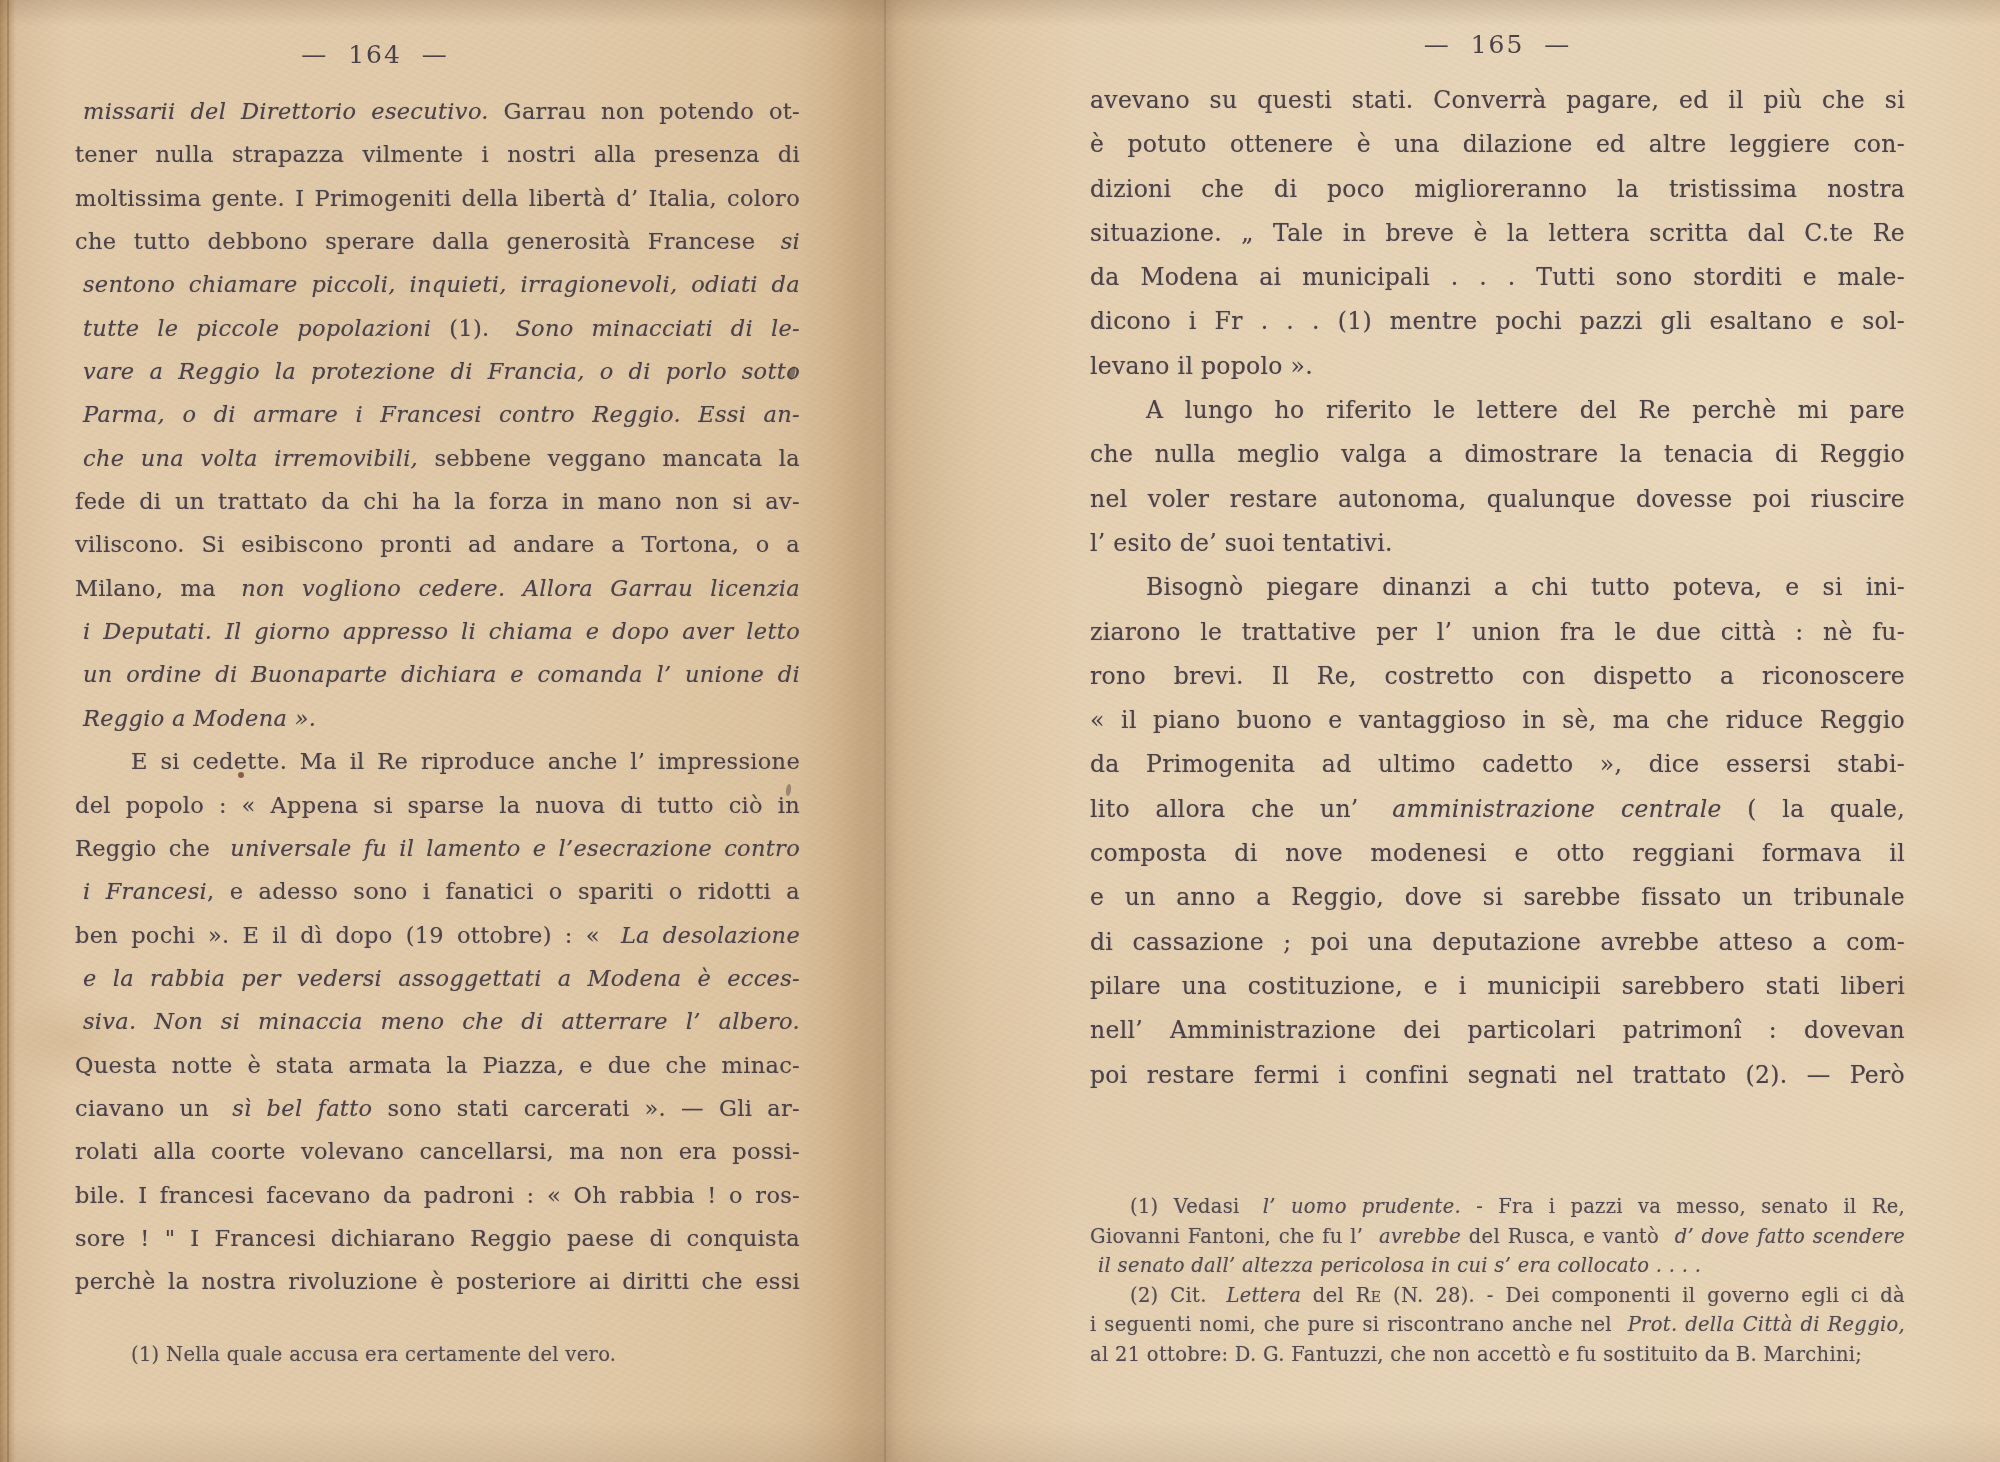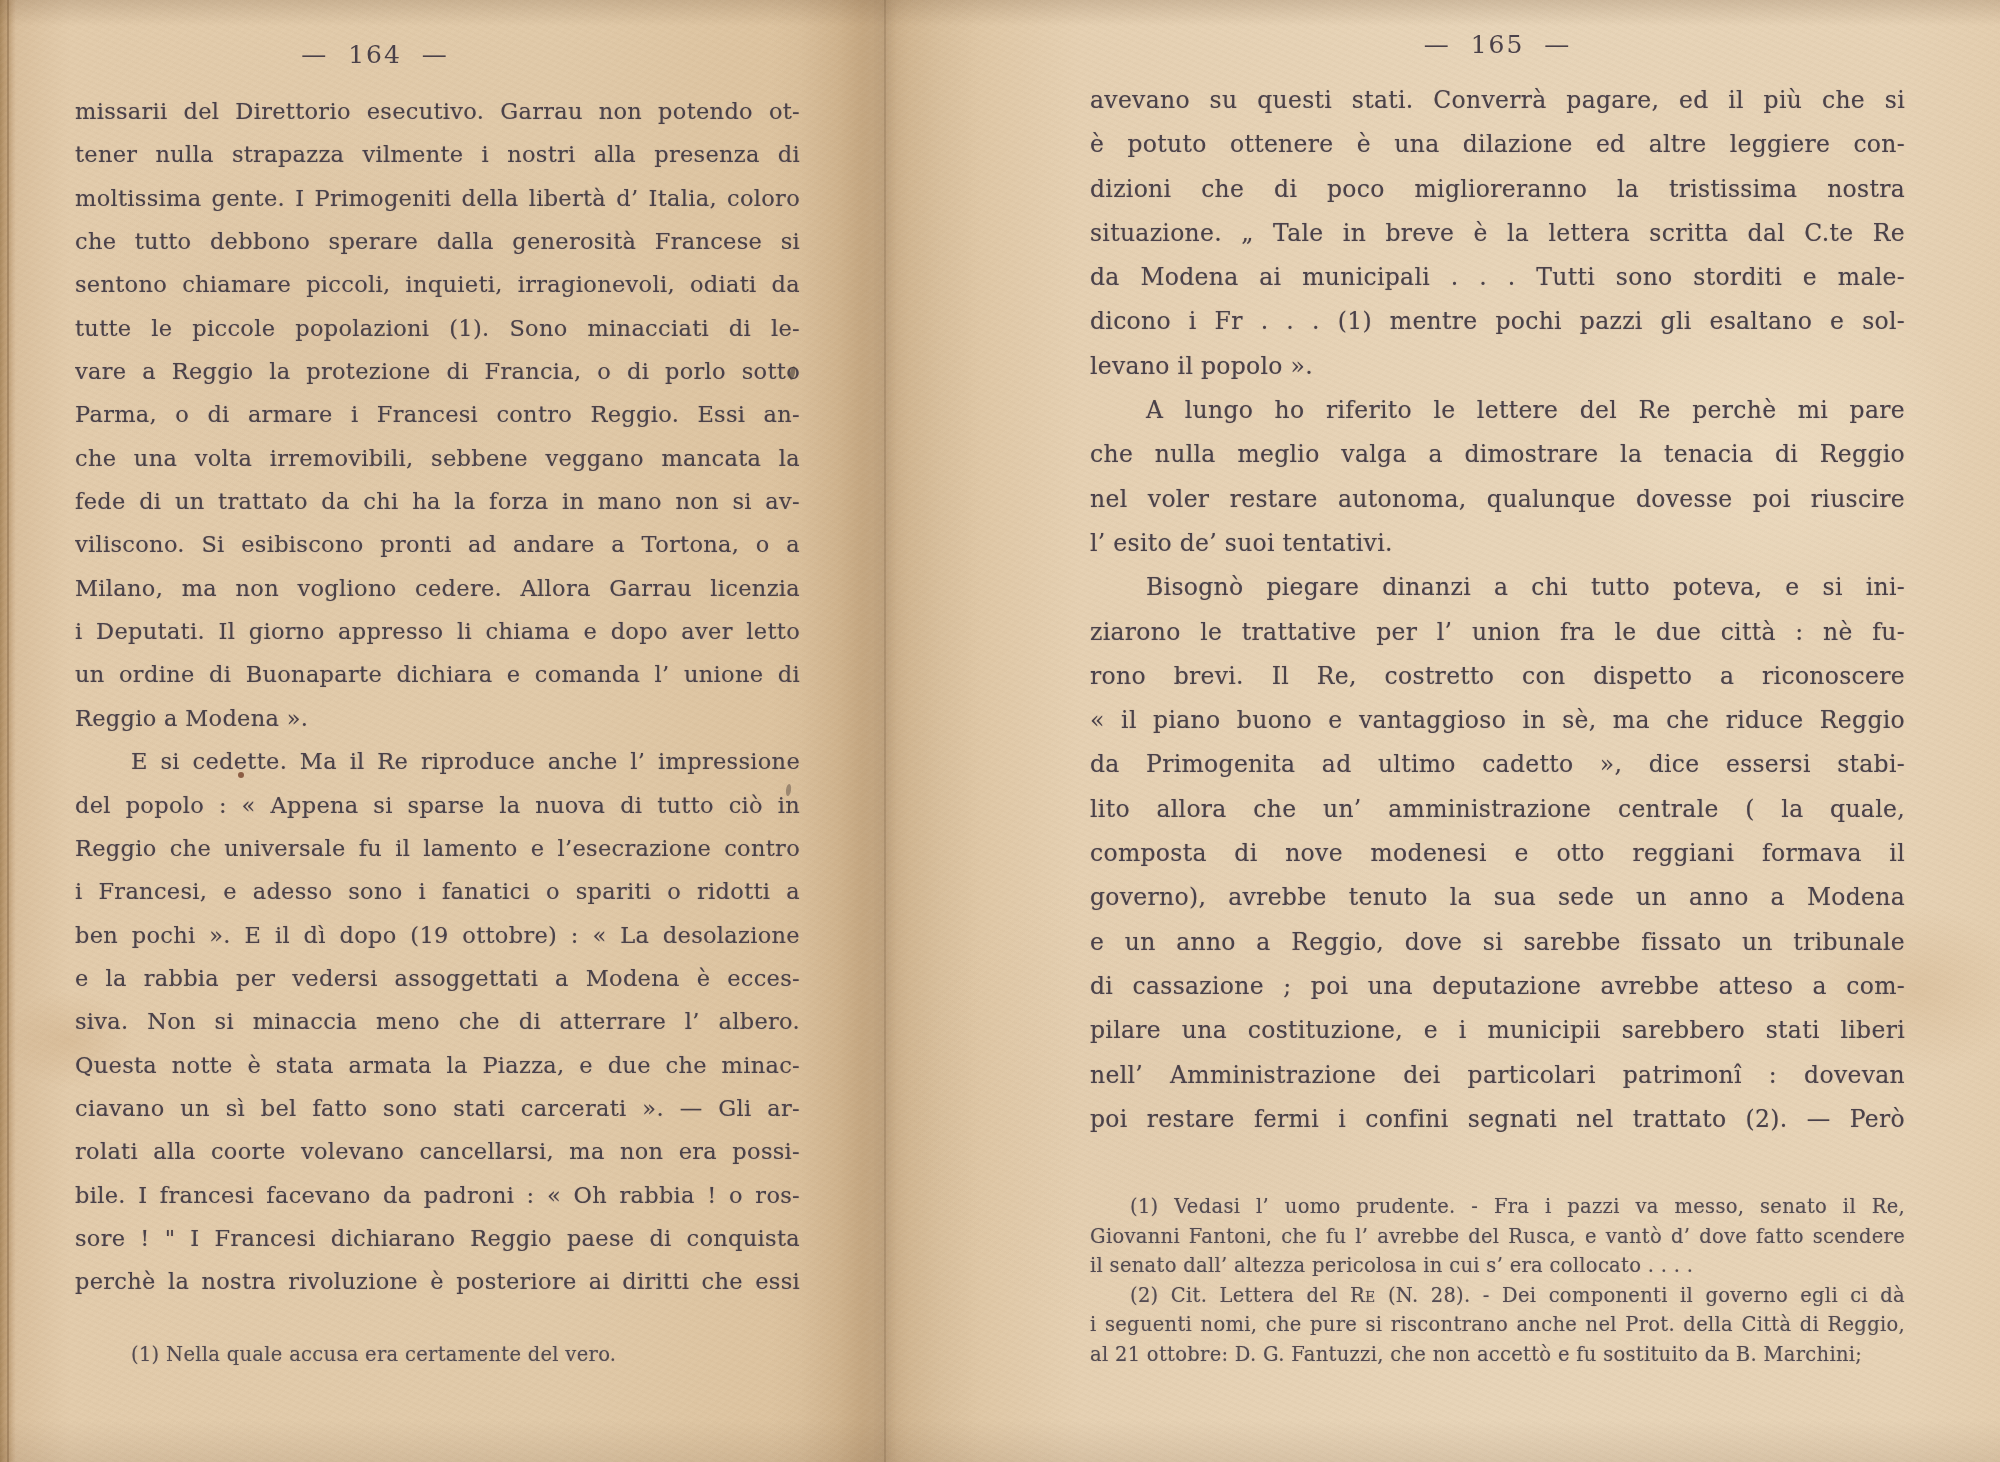--- a/index.html
+++ b/index.html
@@ -32,21 +32,21 @@
   }
   .body-text, .fn{position:absolute;}
   .line{
     text-align:justify; text-align-last:justify; text-justify:inter-word;
     white-space:normal; overflow:hidden;
     letter-spacing:0.3px;
     text-shadow:0 0 1px rgba(74,65,73,0.42);
   }
   .line.last{text-align-last:left;}
   .line.ind{padding-left:56px;}
-  .it{}
+  .it{font-style:italic;margin-left:8px;}
   .sc{font-variant:small-caps;}
   
   .p164 .body-text{left:75px; top:90px; width:725px; font-size:22.5px;}
   .p164 .body-text .line{height:43.35px; line-height:43.35px;}
   .p164 .fn{left:75px; top:1340px; width:725px; font-size:19.5px; color:#534b52;}
   .p164 .fn .line{height:29.5px; line-height:29.5px;}
   .p164 .header{left:75px; top:40px; width:600px;}
   
   .p165 .body-text{left:1090px; top:78px; width:815px; font-size:23.5px;}
   .p165 .body-text .line{height:44.3px; line-height:44.3px;}
@@ -126,21 +126,20 @@
         <div class="line"><span>che nulla meglio valga a dimostrare la tenacia di Reggio</span></div>
         <div class="line"><span>nel voler restare autonoma, qualunque dovesse poi riuscire</span></div>
         <div class="line last"><span>l’ esito de’ suoi tentativi.</span></div>
         <div class="line ind"><span>Bisognò piegare dinanzi a chi tutto poteva, e si ini-</span></div>
         <div class="line"><span>ziarono le trattative per l’ union fra le due città : nè fu-</span></div>
         <div class="line"><span>rono brevi. Il Re, costretto con dispetto a riconoscere</span></div>
         <div class="line"><span>« il piano buono e vantaggioso in sè, ma che riduce Reggio</span></div>
         <div class="line"><span>da Primogenita ad ultimo cadetto », dice essersi stabi-</span></div>
         <div class="line"><span>lito allora che un’ </span><span class="it">amministrazione centrale</span><span> ( la quale,</span></div>
         <div class="line"><span>composta di nove modenesi e otto reggiani formava il</span></div>
-        <div class="line"><span>governo), avrebbe tenuto la sua sede un anno a Modena</span></div>
         <div class="line"><span>e un anno a Reggio, dove si sarebbe fissato un tribunale</span></div>
         <div class="line"><span>di cassazione ; poi una deputazione avrebbe atteso a com-</span></div>
         <div class="line"><span>pilare una costituzione, e i municipii sarebbero stati liberi</span></div>
         <div class="line"><span>nell’ Amministrazione dei particolari patrimonî : dovevan</span></div>
         <div class="line"><span>poi restare fermi i confini segnati nel trattato (2). — Però</span></div>
       </div>
     <div class="fn">
         <div class="line ind"><span>(1) Vedasi </span><span class="it">l’ uomo prudente.</span><span> - Fra i pazzi va messo, senato il Re,</span></div>
         <div class="line"><span>Giovanni Fantoni, che fu l’ </span><span class="it">avrebbe</span><span> del Rusca, e vantò </span><span class="it">d’ dove fatto scendere</span></div>
         <div class="line last"><span class="it">il senato dall’ altezza pericolosa in cui s’ era collocato . . . .</span></div>

